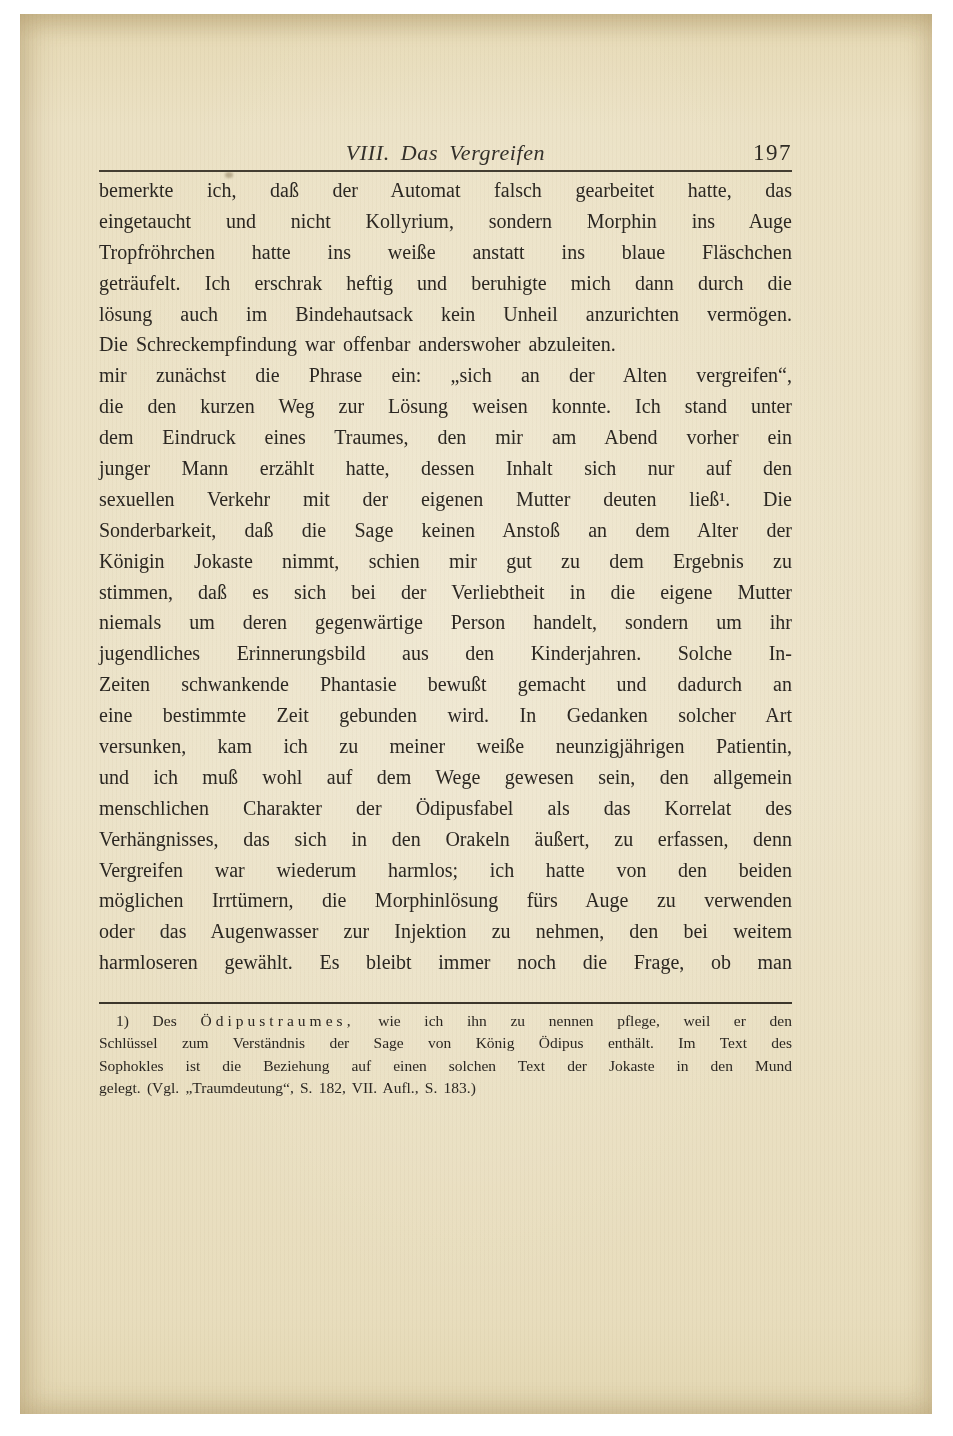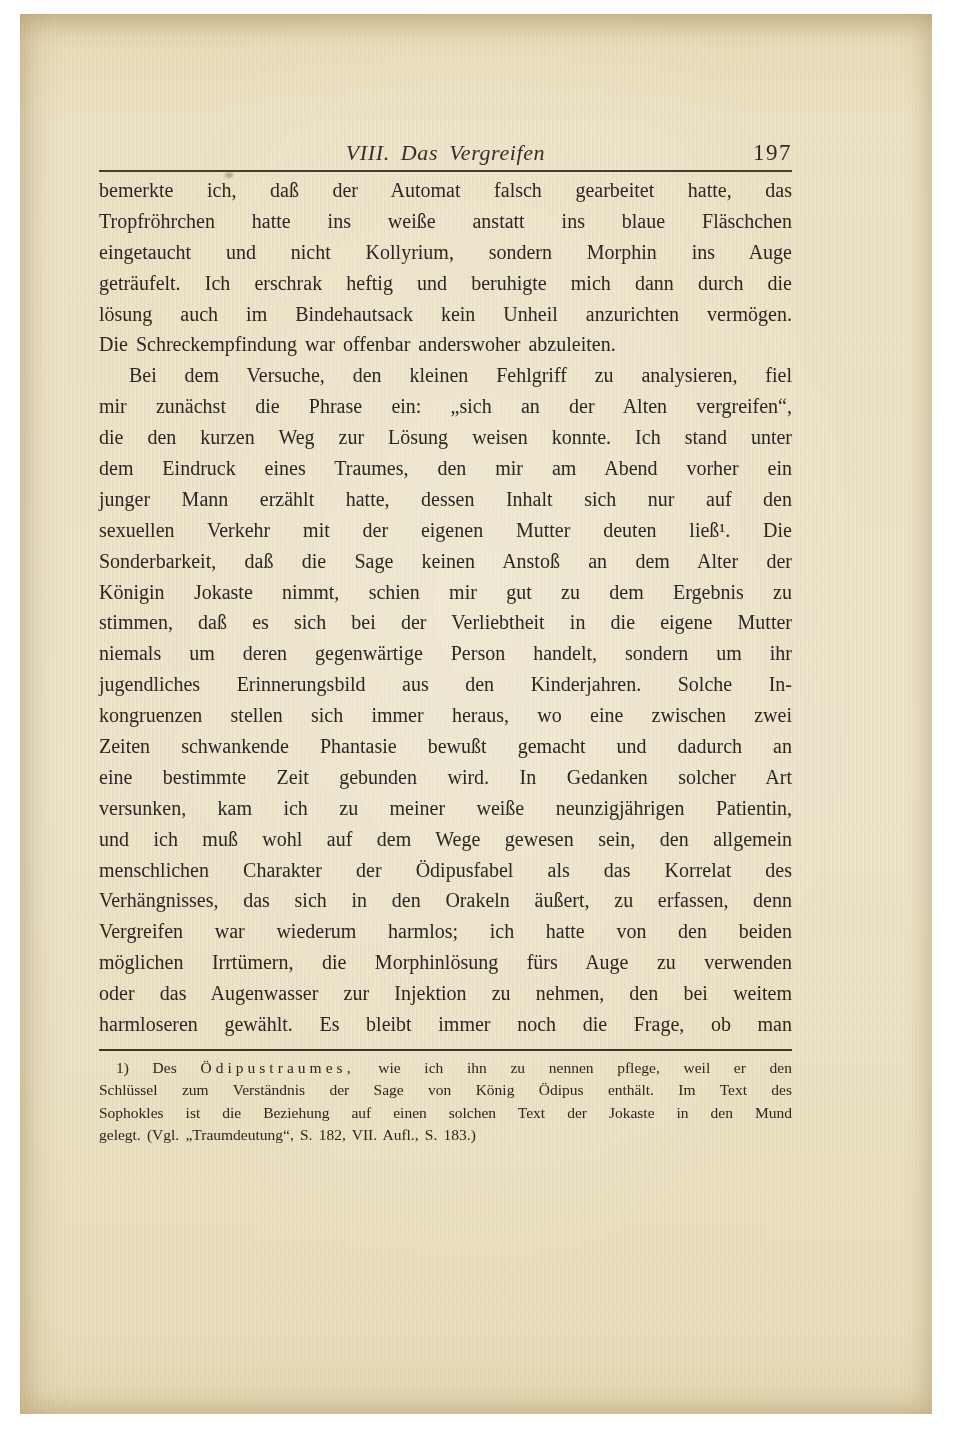--- a/index.html
+++ b/index.html
@@ -47,21 +47,21 @@
 
   .body-text {
     margin-top: 3px;
     font-size: 20px; line-height: 30.9px;
     color: #2b2722;
   }
   .line { text-align: justify; text-align-last: justify; height: 30.9px; }
   .line.indent { text-indent: 30px; }
   .line.para-end, .fline.para-end { text-align-last: left; word-spacing: 0.15em; }
 
-  .footnote { margin-top: 9px; }
+  .footnote { margin-top: 24px; }
   .footnote-rule { border-top: 2px solid #3c362b; }
   .footnote-lines {
     margin-top: 6px;
     font-size: 15.5px; line-height: 22.3px;
     color: #2b2722;
   }
   .fline { text-align: justify; text-align-last: justify; }
   .fline.first { text-indent: 17px; }
   .spaced { letter-spacing: 0.26em; }
 </style>
@@ -74,37 +74,35 @@
     <div class="inner">
 
       <div class="header">
         <div class="running-title">VIII. Das Vergreifen</div>
         <div class="page-number">197</div>
       </div>
       <div class="header-rule"></div>
 
       <div class="body-text" id="body-lines">
           <div class="line">bemerkte ich, daß der Automat falsch gearbeitet hatte, das</div>
+          <div class="line">eingetaucht und nicht Kollyrium, sondern Morphin ins Auge</div>
           <div class="line">Tropfröhrchen hatte ins weiße anstatt ins blaue Fläschchen</div>
-          <div class="line">eingetaucht und nicht Kollyrium, sondern Morphin ins Auge</div>
           <div class="line">geträufelt. Ich erschrak heftig und beruhigte mich dann durch die</div>
           <div class="line">lösung auch im Bindehautsack kein Unheil anzurichten vermögen.</div>
           <div class="line para-end">Die Schreckempfindung war offenbar anderswoher abzuleiten.</div>
-          <div class="line indent">Bei dem Versuche, den kleinen Fehlgriff zu analysieren, fiel</div>
           <div class="line">mir zunächst die Phrase ein: „sich an der Alten vergreifen“,</div>
           <div class="line">die den kurzen Weg zur Lösung weisen konnte. Ich stand unter</div>
           <div class="line">dem Eindruck eines Traumes, den mir am Abend vorher ein</div>
           <div class="line">junger Mann erzählt hatte, dessen Inhalt sich nur auf den</div>
           <div class="line">sexuellen Verkehr mit der eigenen Mutter deuten ließ¹. Die</div>
           <div class="line">Sonderbarkeit, daß die Sage keinen Anstoß an dem Alter der</div>
           <div class="line">Königin Jokaste nimmt, schien mir gut zu dem Ergebnis zu</div>
           <div class="line">stimmen, daß es sich bei der Verliebtheit in die eigene Mutter</div>
           <div class="line">niemals um deren gegenwärtige Person handelt, sondern um ihr</div>
           <div class="line">jugendliches Erinnerungsbild aus den Kinderjahren. Solche In-</div>
-          <div class="line">kongruenzen stellen sich immer heraus, wo eine zwischen zwei</div>
           <div class="line">Zeiten schwankende Phantasie bewußt gemacht und dadurch an</div>
           <div class="line">eine bestimmte Zeit gebunden wird. In Gedanken solcher Art</div>
           <div class="line">versunken, kam ich zu meiner weiße neunzigjährigen Patientin,</div>
           <div class="line">und ich muß wohl auf dem Wege gewesen sein, den allgemein</div>
           <div class="line">menschlichen Charakter der Ödipusfabel als das Korrelat des</div>
           <div class="line">Verhängnisses, das sich in den Orakeln äußert, zu erfassen, denn</div>
           <div class="line">Vergreifen war wiederum harmlos; ich hatte von den beiden</div>
           <div class="line">möglichen Irrtümern, die Morphinlösung fürs Auge zu verwenden</div>
           <div class="line">oder das Augenwasser zur Injektion zu nehmen, den bei weitem</div>
           <div class="line">harmloseren gewählt. Es bleibt immer noch die Frage, ob man</div>

